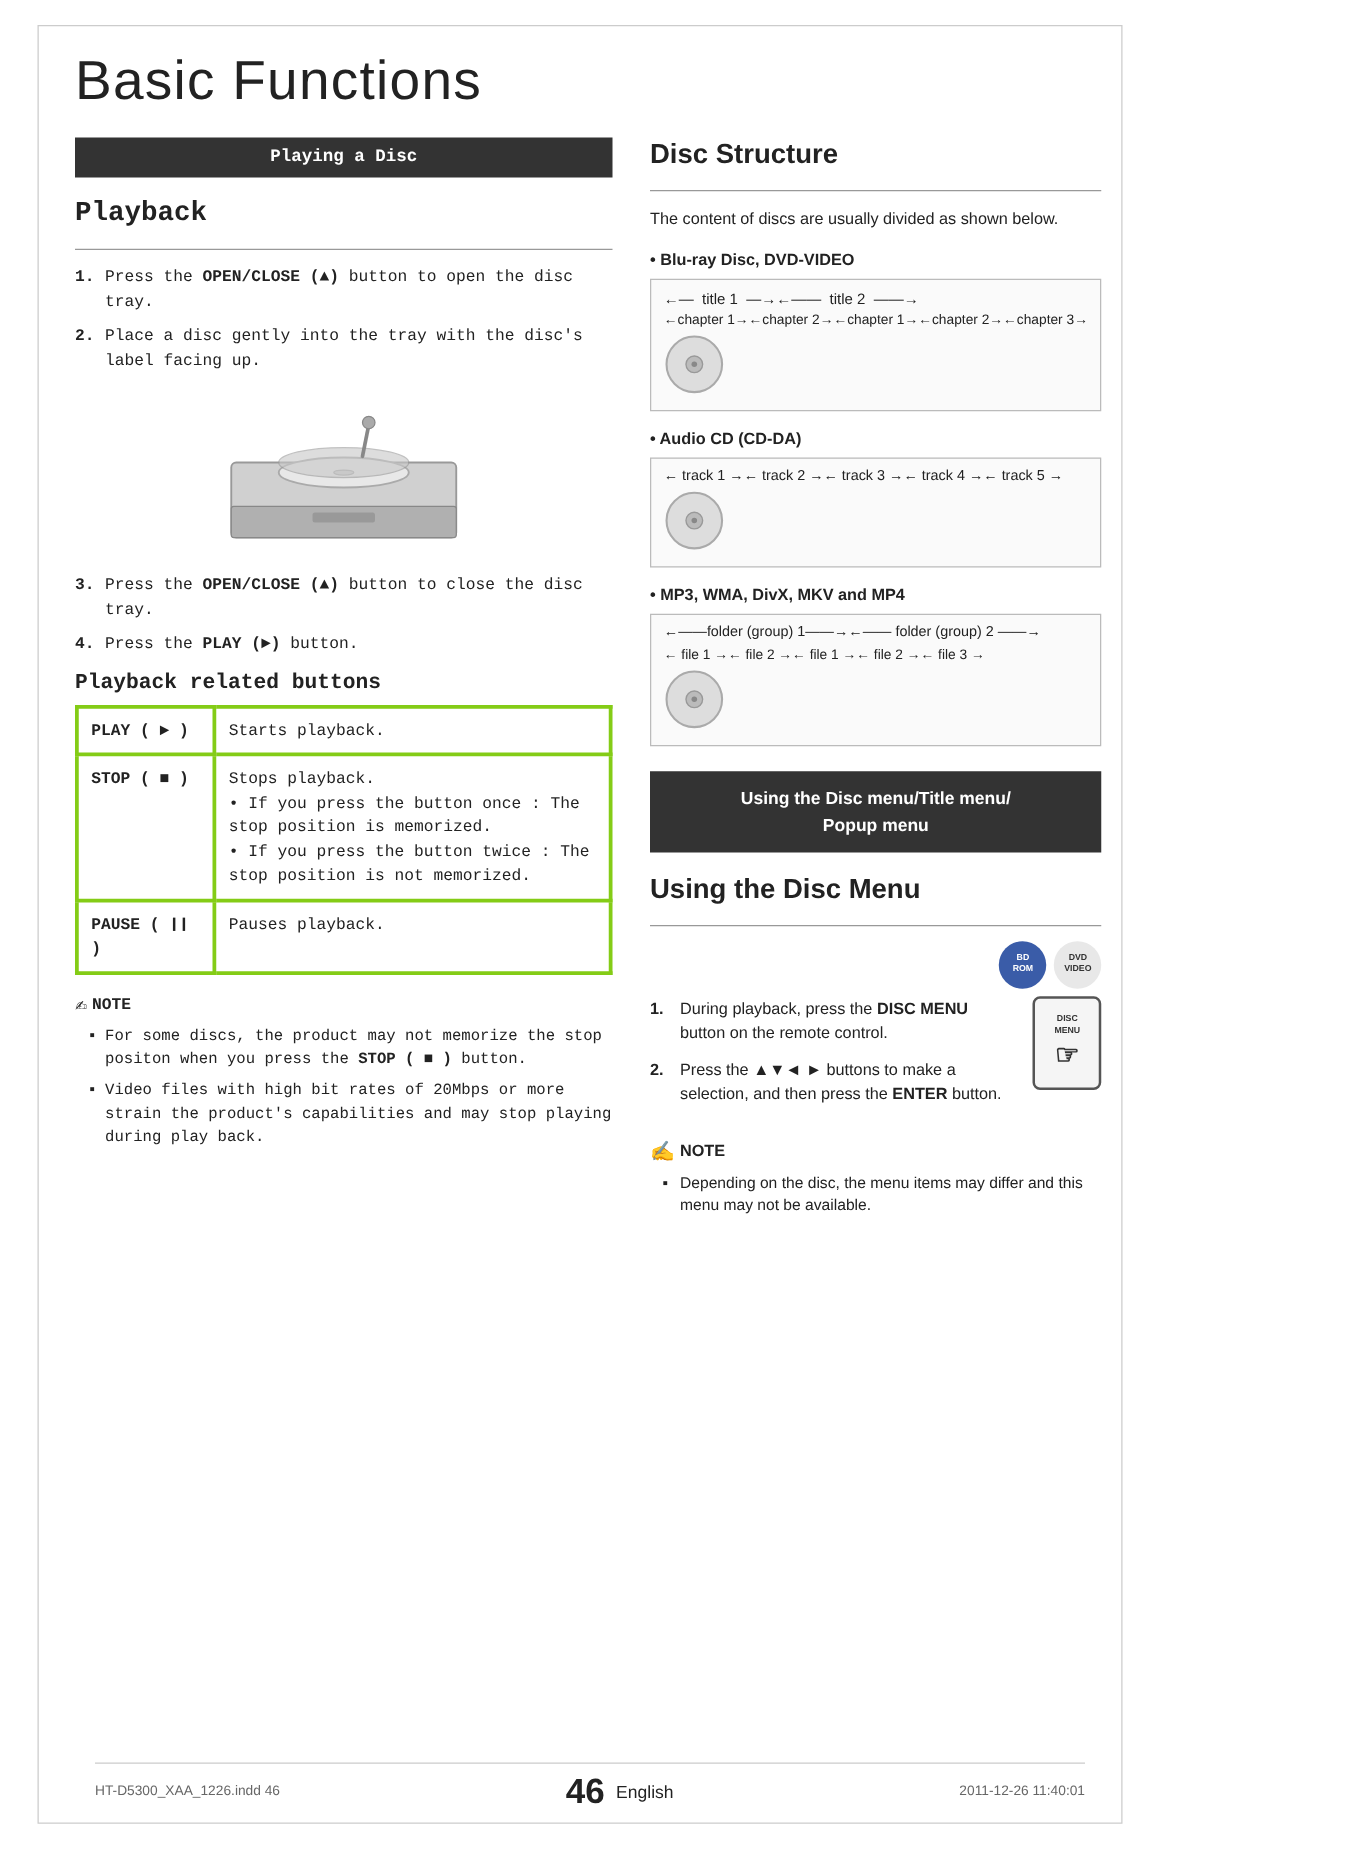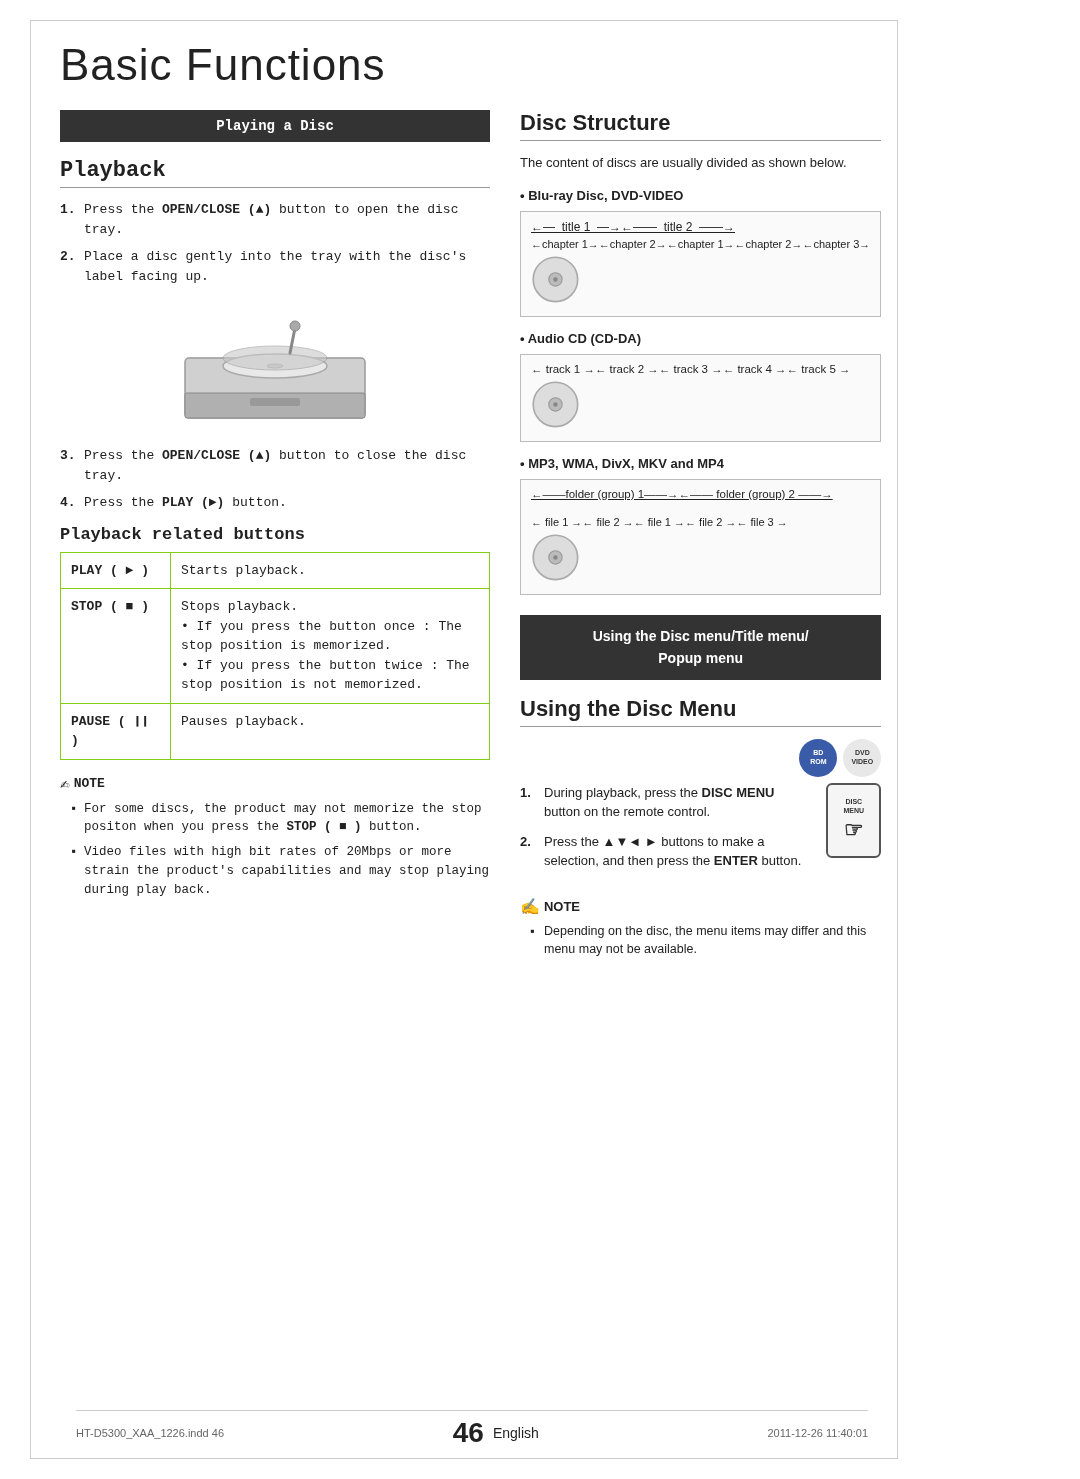--- a/index.html
+++ b/index.html
@@ -58,21 +58,21 @@
       padding: 8px 12px;
       font-size: 14px;
       font-weight: bold;
       margin-bottom: 16px;
     }
 
     .section-title {
       font-size: 22px;
       font-weight: bold;
       border-bottom: 1px solid #999;
-      padding-bottom: 4px;
+      padding-bottom: 16px;
       margin-bottom: 12px;
     }
 
     .steps-list {
       list-style: none;
       padding: 0;
       margin: 0 0 12px 0;
     }
     .steps-list li {
       margin-bottom: 8px;
@@ -99,21 +99,21 @@
       margin: 1px 0 8px 0;
     }
 
     
     .playback-table {
       width: 100%;
       border-collapse: collapse;
       margin-bottom: 14px;
     }
     .playback-table td {
-      border: 1px solid #84cc16;
+      border: 3px solid #84cc16;
       padding: 8px 10px;
       vertical-align: top;
       line-height: 1.5;
     }
     .playback-table .btn-cell {
       font-weight: bold;
       width: 110px;
       background: #fff;
     }
     .playback-table .desc-cell {
@@ -178,21 +178,20 @@
       position: relative;
     }
     .struct-top-row {
       display: flex;
       align-items: flex-end;
       gap: 0;
       margin-bottom: 4px;
       font-size: 12px;
       white-space: nowrap;
       flex-wrap: nowrap;
-      text-decoration: underline;
     }
     .struct-bottom-row {
       display: flex;
       align-items: center;
       font-size: 11.5px;
       white-space: nowrap;
       text-align: center;
     }
 
     .disc-mini {
@@ -252,21 +251,21 @@
     .page-lang {
       font-size: 14px;
       color: #222;
       vertical-align: middle;
       margin-left: 6px;
     }
 
     strong, b { font-weight: bold; }
 
     .folder-row {
-      margin-bottom: 16px;
+      margin-bottom: 6px;
     }
     .file-row {
       
     }
 
     
     .format-icons {
       display: flex;
       gap: 6px;
       justify-content: flex-end;

